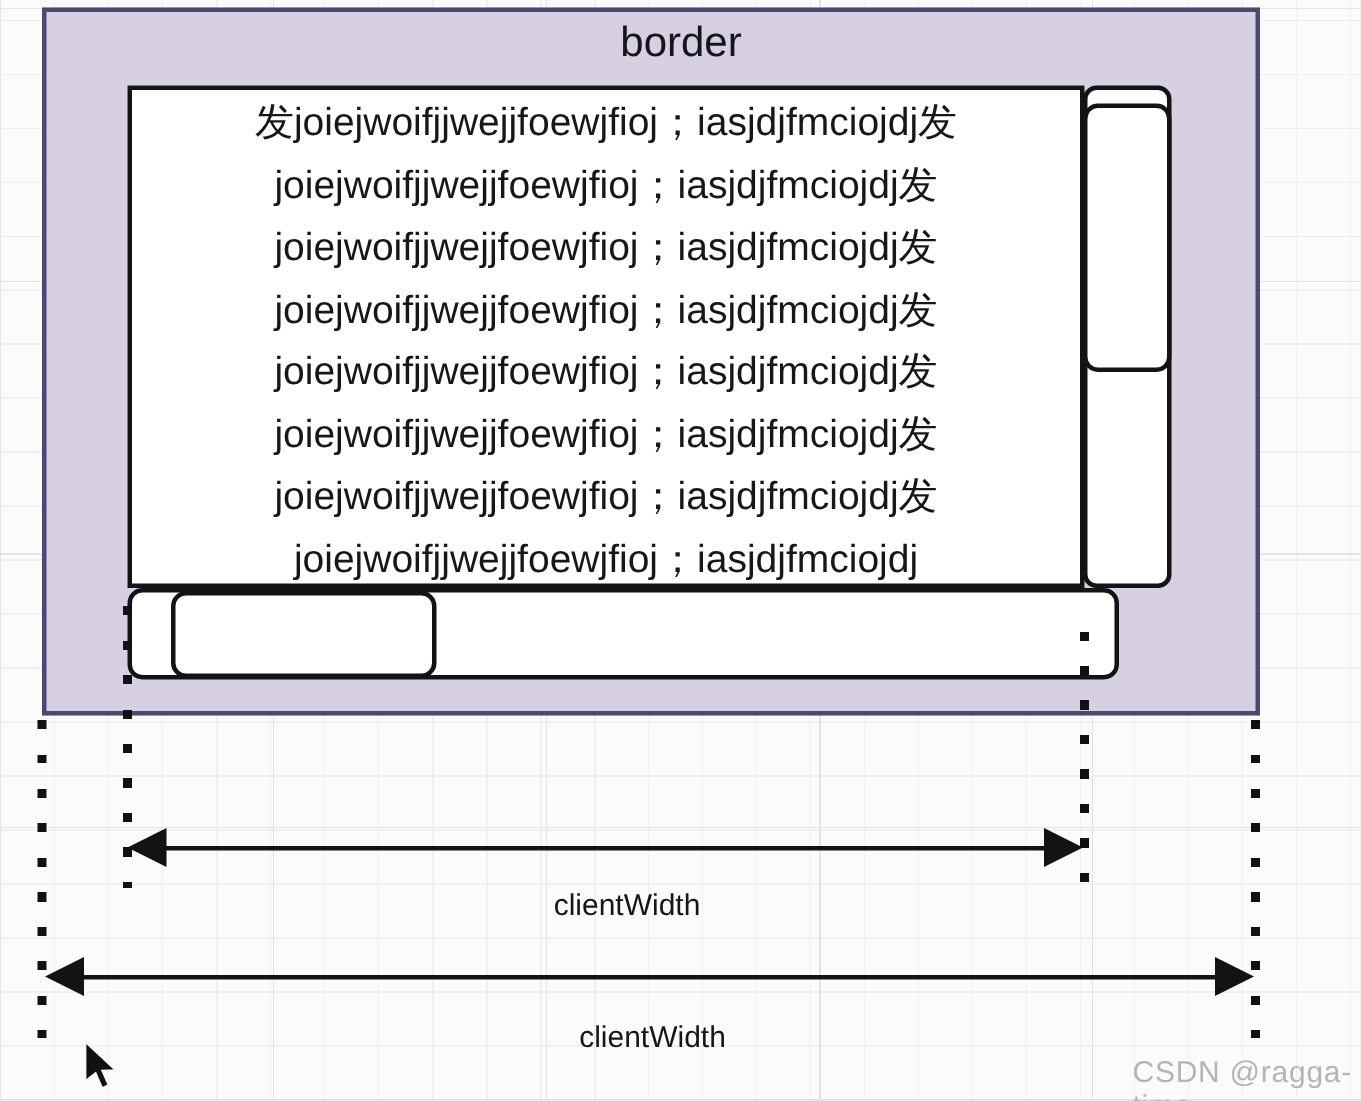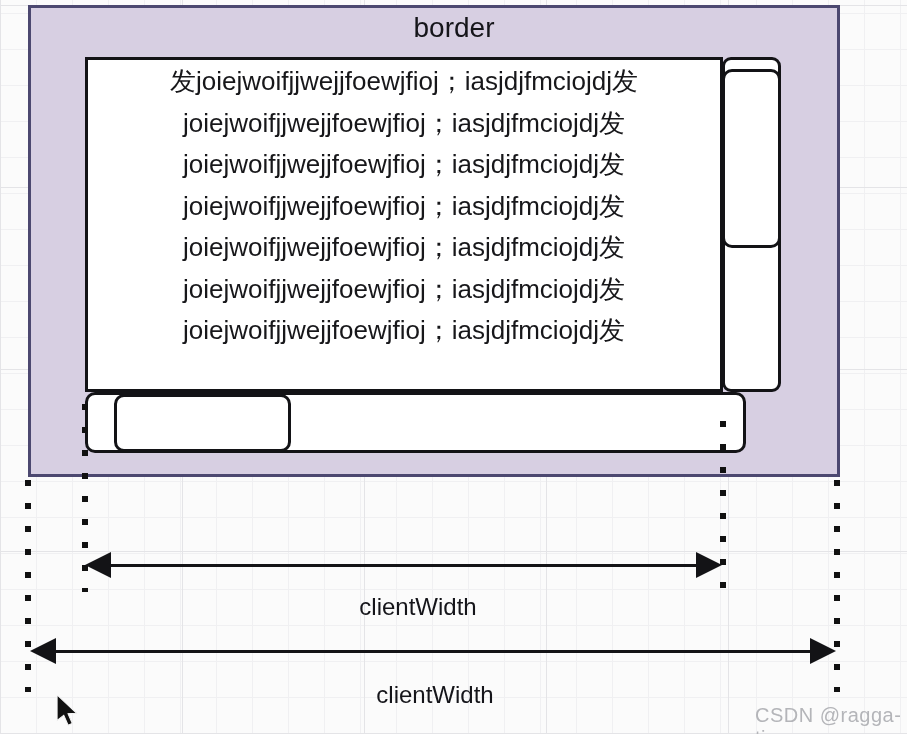--- a/index.html
+++ b/index.html
@@ -84,21 +84,21 @@
     width:0;height:0;
     border-top:13px solid transparent;
     border-bottom:13px solid transparent;
   }
   .arrow::before{left:-25px;border-right:26px solid #131316;}
   .arrow::after{right:-25px;border-left:26px solid #131316;}
   .arrow-client{left:110px;top:564px;width:587px;}
   .arrow-offset{left:55px; top:650px;width:756px;}
 
   .measure-label{
-    font-size:24px;color:#15151a;text-align:center;width:240px;
+    font-size:20px;color:#15151a;text-align:center;width:240px;
   }
   .label-client{left:298px;top:593px;}
   .label-offset{left:315px;top:681px;}
 
   .watermark{
     left:755px;top:704px;
     font-size:20px;letter-spacing:0.5px;
     color:var(--watermark-color,#B4B5B9);
   }
 
@@ -114,20 +114,21 @@
 
   <div class="abs text-box">
     <div class="text-content">
       <div>发joiejwoifjjwejjfoewjfioj；iasjdjfmciojdj发</div>
       <div>joiejwoifjjwejjfoewjfioj；iasjdjfmciojdj发</div>
       <div>joiejwoifjjwejjfoewjfioj；iasjdjfmciojdj发</div>
       <div>joiejwoifjjwejjfoewjfioj；iasjdjfmciojdj发</div>
       <div>joiejwoifjjwejjfoewjfioj；iasjdjfmciojdj发</div>
       <div>joiejwoifjjwejjfoewjfioj；iasjdjfmciojdj发</div>
       <div>joiejwoifjjwejjfoewjfioj；iasjdjfmciojdj发</div>
+      <div>joiejwoifjjwejjfoewjfioj；iasjdjfmciojdj</div>
     </div>
   </div>
 
   <div class="abs v-track"></div>
   <div class="abs v-thumb"></div>
 
   <div class="abs h-track"></div>
   <div class="abs h-thumb"></div>
 
   <div class="abs vdots dots-client-left"></div>

